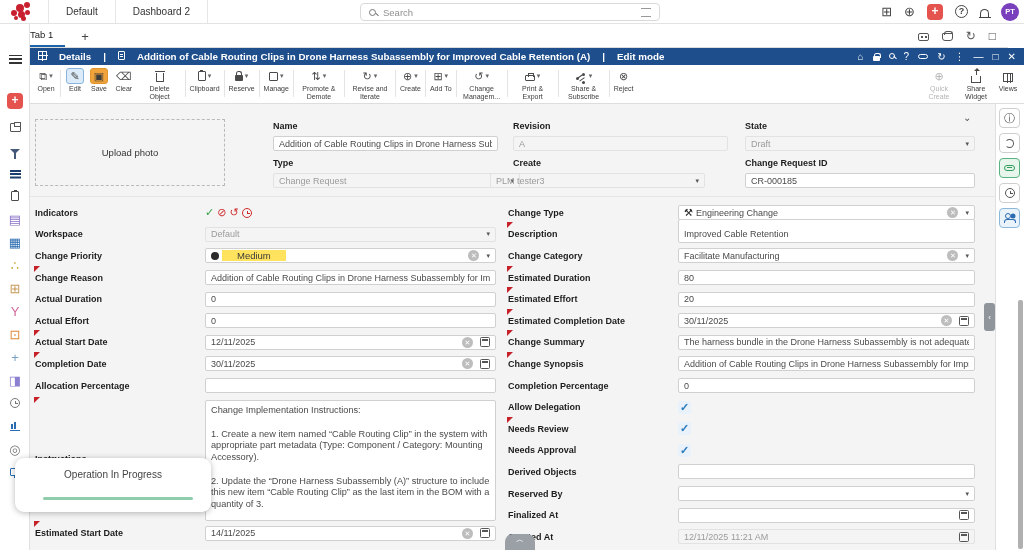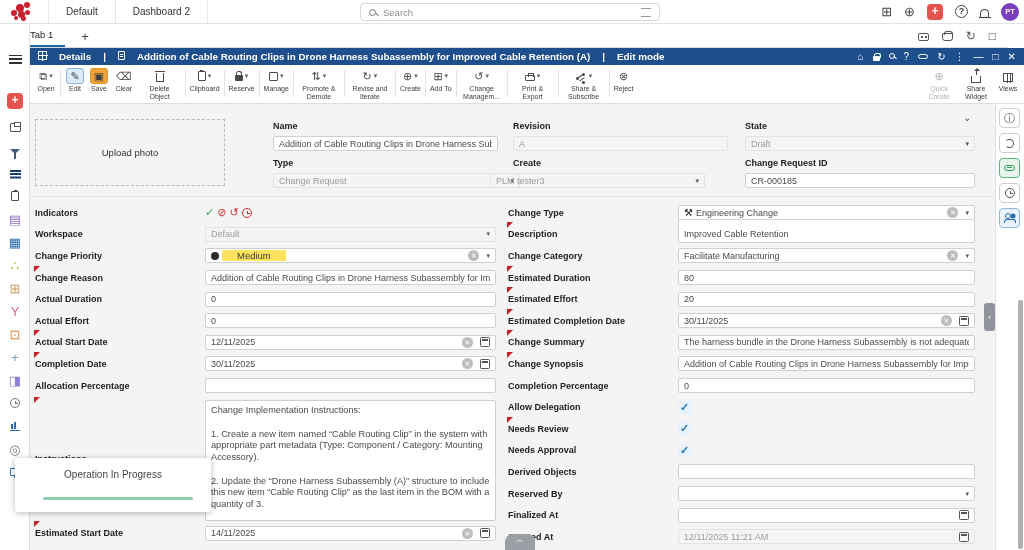--- a/index.html
+++ b/index.html
@@ -137,21 +137,21 @@
 .i-linkg::before{content:"";position:absolute;left:2px;top:1.2px;width:5px;height:1.2px;background:#2f9e5b}
 
 .rightrail{position:absolute;left:995px;top:104px;width:29px;bottom:0;background:#fff;border-left:1px solid #e0e0e0;z-index:2}
 .rbox{position:absolute;left:3px;width:21px;height:20px;border:1px solid #cfcfcf;border-radius:4px;background:#fff;display:flex;align-items:center;justify-content:center;color:#555;font-size:11px}
 .rbox.green{border-color:#57b380;background:#e7f5ec}
 .rbox.blue{border-color:#8bb8d8;background:#eaf3fa}
 .scrollthumb{position:absolute;left:22px;top:196px;width:5px;height:249px;background:#b0b0b0;border-radius:2px}
 
 .collapseh{position:absolute;left:984px;top:303px;width:11px;height:28px;background:#8f959b;border-radius:3px;color:#fff;font-size:8px;display:flex;align-items:center;justify-content:center;z-index:3}
 .bottomtab{position:absolute;left:505px;top:534px;width:30px;height:16px;background:#9aa0a6;border-radius:8px 8px 0 0;color:#fff;display:flex;align-items:flex-start;justify-content:center;font-size:8px;z-index:3}
-.overlay{position:absolute;left:15px;top:458px;width:196px;height:54px;background:#fff;border-radius:3px;box-shadow:0 1px 6px rgba(0,0,0,.28);z-index:8}
+.overlay{position:absolute;left:15px;top:458px;width:196px;height:54px;background:#fff;border-radius:9px;box-shadow:0 1px 6px rgba(0,0,0,.28);z-index:8}
 .overlay .msg{text-align:center;margin-top:11px;font-size:10px;color:#444}
 .overlay .pbar{position:absolute;left:28px;top:39px;width:150px;height:2.5px;background:#8fcdad;border-radius:2px}
 .glyph{line-height:1}
 </style>
 </head>
 <body>
 
 <div id="app">
   <div class="topbar">
     <div class="logo">

